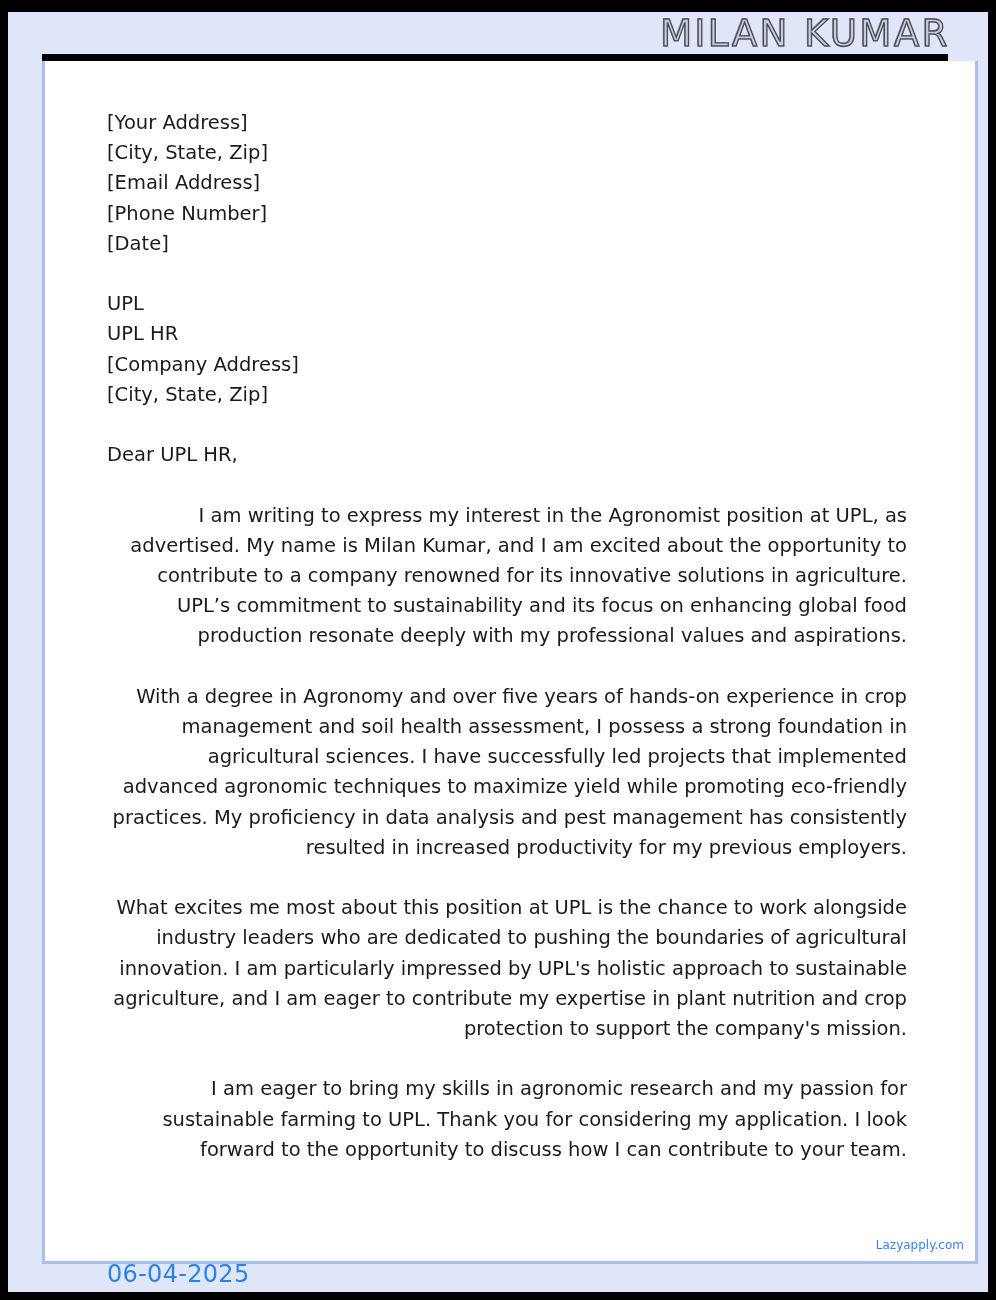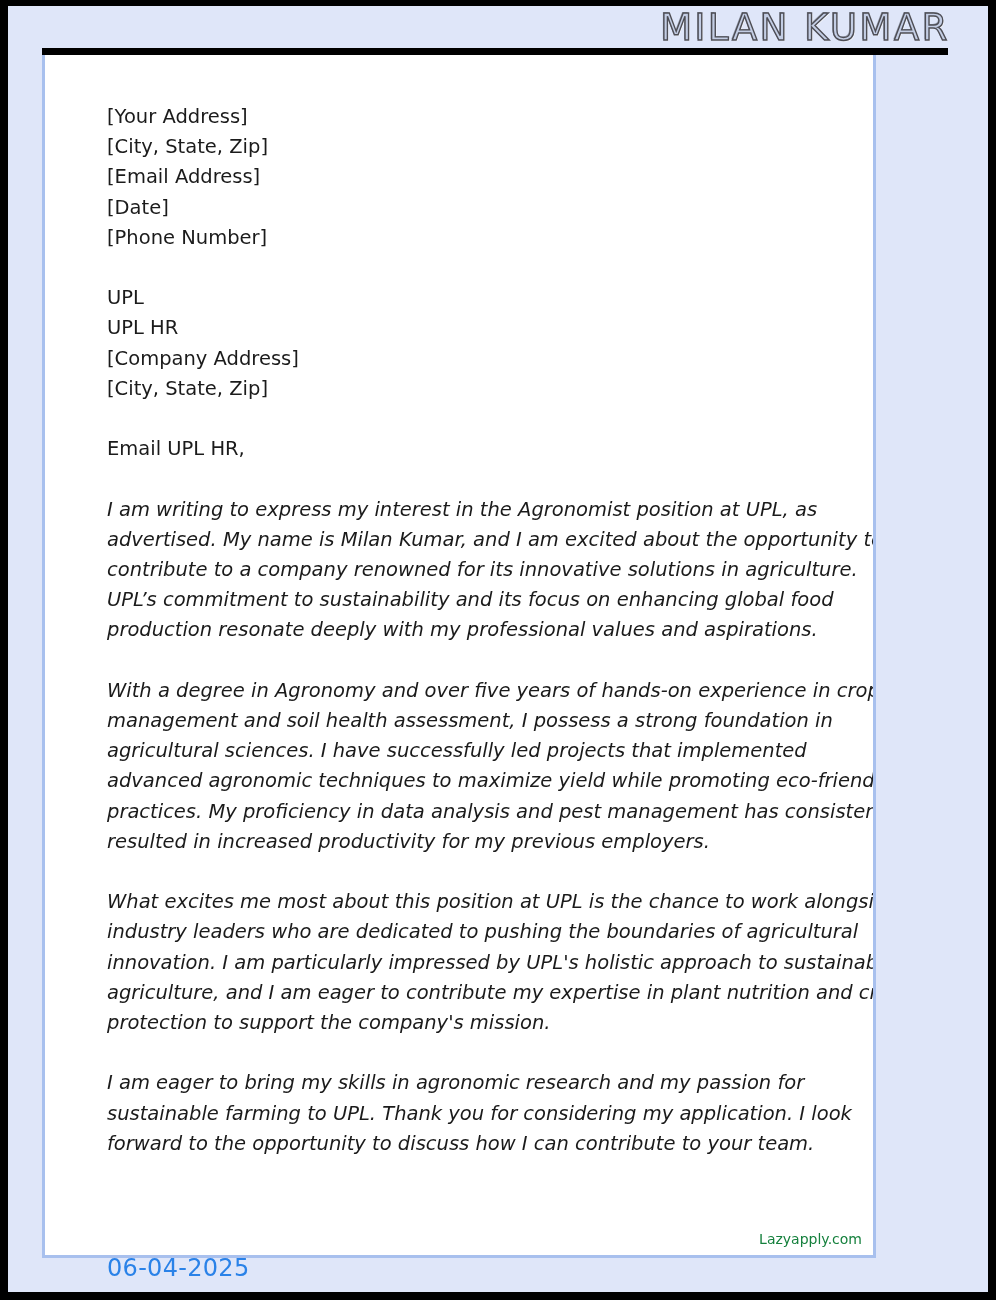--- a/index.html
+++ b/index.html
@@ -16,21 +16,21 @@
 
   
   .page-frame {
     position: absolute;
     left: 0;
     top: 0;
     width: 996px;
     height: 1300px;
     background: #000000;
     box-sizing: border-box;
-    padding: 6px 8px 8px 8px;
+    padding: 12px 8px 8px 8px;
   }
   .canvas {
     position: relative;
     width: 100%;
     height: 100%;
     background: #dfe6f9;
     box-sizing: border-box;
   }
 
   
@@ -69,21 +69,21 @@
     width: 906px;
     height: 7px;
     background: #000000;
   }
 
   
   .sheet {
     position: absolute;
     left: 34px;
     top: 49px;
-    width: 834px;
+    width: 936px;
     height: 1203px;
     background: #ffffff;
     border-left: 3px solid #a8c0ee;
     border-right: 3px solid #a8c0ee;
     border-bottom: 3px solid #a8c0ee;
     box-sizing: border-box;
     overflow: hidden;
   }
 
   .letter-body {
@@ -107,44 +107,43 @@
   .recipient-line,
   .closing-line {
     white-space: pre;
   }
 
   .block-gap {
     height: 30.2px;
   }
 
   .para {
-    text-align: left;
-    font-style: italic;
+    text-align: right;
   }
 
   
   .date-stamp {
     position: absolute;
     left: 99px;
     top: 1249px;
     font-size: 24px;
     line-height: 26px;
     color: #2a82e8;
     letter-spacing: 0.3px;
     white-space: nowrap;
   }
 
   
   .watermark {
     position: absolute;
     right: 11px;
     bottom: 7px;
-    font-size: 14px;
+    font-size: 12px;
     line-height: 18px;
-    color: #15803d;
+    color: #3b82f6;
     white-space: nowrap;
   }
 </style>
 </head>
 <body>
 
 <div class="page-frame">
   <div class="canvas">
 
     <div class="header-band">
@@ -153,36 +152,36 @@
 
     <div class="header-rule"></div>
 
     <div class="sheet">
       <div class="letter-body">
 
         <div class="addr-block">
           <div class="addr-line">[Your Address]</div>
           <div class="addr-line">[City, State, Zip]</div>
           <div class="addr-line">[Email Address]</div>
+          <div class="addr-line">[Phone Number]</div>
           <div class="addr-line">[Date]</div>
-          <div class="addr-line">[Phone Number]</div>
         </div>
 
         <div class="block-gap"></div>
 
         <div class="recipient-block">
           <div class="recipient-line">UPL</div>
           <div class="recipient-line">UPL HR</div>
           <div class="recipient-line">[Company Address]</div>
           <div class="recipient-line">[City, State, Zip]</div>
         </div>
 
         <div class="block-gap"></div>
 
-        <div class="salutation">Email UPL HR,</div>
+        <div class="salutation">Dear UPL HR,</div>
 
         <div class="block-gap"></div>
 
         <div class="para">I am writing to express my interest in the Agronomist position at UPL, as advertised. My name is Milan Kumar, and I am excited about the opportunity to contribute to a company renowned for its innovative solutions in agriculture. UPL’s commitment to sustainability and its focus on enhancing global food production resonate deeply with my professional values and aspirations.</div>
 
         <div class="block-gap"></div>
 
         <div class="para">With a degree in Agronomy and over five years of hands-on experience in crop management and soil health assessment, I possess a strong foundation in agricultural sciences. I have successfully led projects that implemented advanced agronomic techniques to maximize yield while promoting eco-friendly practices. My proficiency in data analysis and pest management has consistently resulted in increased productivity for my previous employers.</div>
 
         <div class="block-gap"></div>

